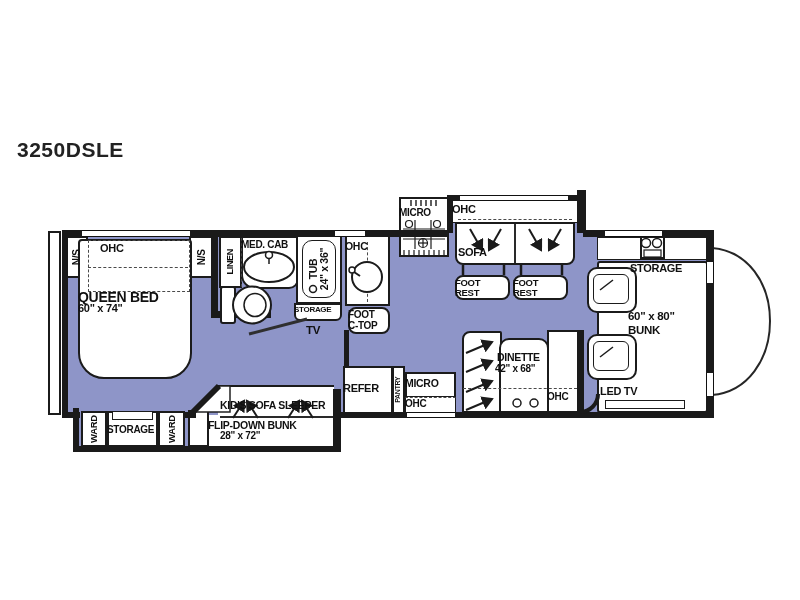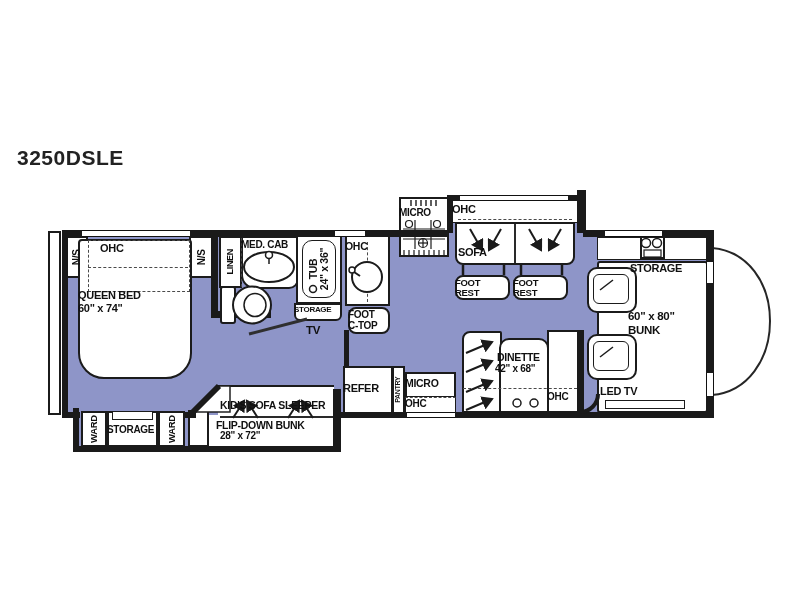--- a/index.html
+++ b/index.html
@@ -15,21 +15,21 @@
        letter-spacing:-0.3px;white-space:nowrap;z-index:50;}
   .vw{position:absolute;display:flex;align-items:center;justify-content:center;z-index:50;}
   .rot{transform:rotate(-90deg);font-weight:bold;color:#101010;text-align:center;line-height:1.05;
        letter-spacing:-0.3px;white-space:nowrap;}
   .dh{position:absolute;border-top:1.5px dashed #4a4a4a;z-index:25;}
   .dv{position:absolute;border-left:1.5px dashed #4a4a4a;z-index:25;}
   .ln{position:absolute;background:#2a2a2a;z-index:25;}
   svg.ov{position:absolute;left:0;top:0;z-index:40;pointer-events:none;}
   svg.bk{position:absolute;left:0;top:0;z-index:5;pointer-events:none;}
   .z10{z-index:10}.z20{z-index:20}.z30{z-index:30}
-  .title{position:absolute;left:17px;top:146px;font-size:21px;font-weight:600;color:#222;
+  .title{position:absolute;left:17px;top:138px;font-size:21px;font-weight:600;color:#222;
          letter-spacing:0.5px;z-index:60;}
 </style>
 </head>
 <body>
 
 <div class="stage">
 
   <div class="title">3250DSLE</div>
 
   <svg class="bk" width="800" height="600">
@@ -215,21 +215,21 @@
     <line x1="600" y1="357" x2="613" y2="347" stroke="#1b1b1b" stroke-width="1.5"></line>
   </svg>
 
   <div class="vw" style="left:66px;top:236px;width:22px;height:42px;">
       <span class="rot" style="font-size:10px;">N/S</span>
     </div>
   <div class="lbl" style="left:100px;top:243px;width:78px;font-size:11px;">OHC</div>
   <div class="vw" style="left:189px;top:236px;width:25px;height:42px;">
       <span class="rot" style="font-size:10px;">N/S</span>
     </div>
-  <div class="lbl" style="left:78px;top:290px;width:114px;font-size:11px;">QUEEN BED</div>
+  <div class="lbl" style="left:78px;top:290px;width:114px;font-size:14px;">QUEEN BED</div>
   <div class="lbl" style="left:78px;top:303px;width:114px;font-size:11px;">60" x 74"</div>
   <div class="vw" style="left:81px;top:411px;width:26px;height:36px;">
       <span class="rot" style="font-size:9.5px;">WARD</span>
     </div>
   <div class="lbl" style="left:107px;top:425px;width:51px;font-size:10px;">STORAGE</div>
   <div class="vw" style="left:158px;top:411px;width:27px;height:36px;">
       <span class="rot" style="font-size:9.5px;">WARD</span>
     </div>
 
   <div class="vw" style="left:219px;top:236px;width:23px;height:52px;">
@@ -255,21 +255,21 @@
   <div class="lbl" style="left:452px;top:204px;width:126px;font-size:11px;">OHC</div>
   <div class="lbl" style="left:458px;top:247px;width:52px;font-size:11px;">SOFA</div>
   <div class="lbl" style="left:455px;top:278px;width:55px;font-size:9.5px;"><span>FOOT</span><br><span>REST</span></div>
   <div class="lbl" style="left:513px;top:278px;width:55px;font-size:9.5px;"><span>FOOT</span><br><span>REST</span></div>
 
   <div class="lbl" style="left:497px;top:352px;width:54px;font-size:10.5px;">DINETTE</div>
   <div class="lbl" style="left:495px;top:364px;width:58px;font-size:10px;">42" x  68"</div>
   <div class="lbl" style="left:547px;top:392px;width:32px;font-size:10px;">OHC</div>
 
   <div class="lbl" style="left:220px;top:400px;width:113px;font-size:10.5px;">KID'S SOFA SLEEPER</div>
-  <div class="lbl" style="left:216px;top:420px;width:113px;font-size:10.5px;">FLIP-DOWN BUNK</div>
+  <div class="lbl" style="left:208px;top:420px;width:113px;font-size:10.5px;">FLIP-DOWN BUNK</div>
   <div class="lbl" style="left:220px;top:431px;width:113px;font-size:10px;">28" x 72"</div>
 
   <div class="lbl" style="left:630px;top:263px;width:62px;font-size:11px;">STORAGE</div>
   <div class="lbl" style="left:628px;top:310px;width:80px;font-size:11.5px;">60" x 80"</div>
   <div class="lbl" style="left:628px;top:324px;width:80px;font-size:11.5px;">BUNK</div>
   <div class="lbl" style="left:600px;top:386px;width:62px;font-size:11px;">LED TV</div>
 
 </div>
 
 </body></html>

